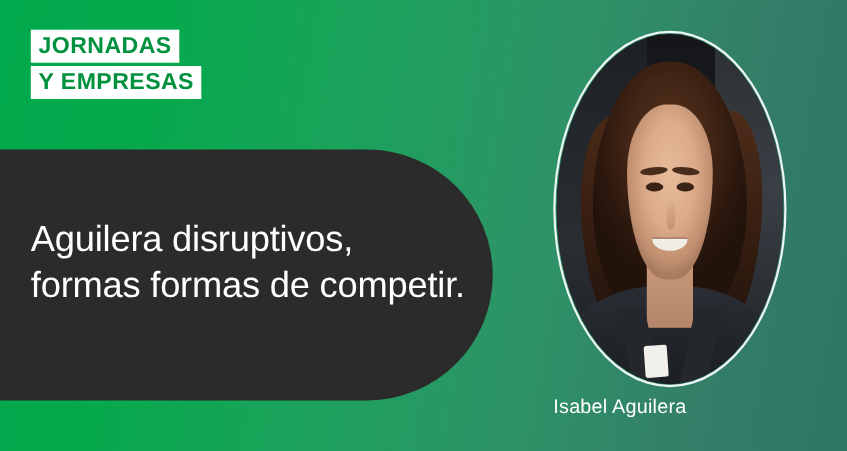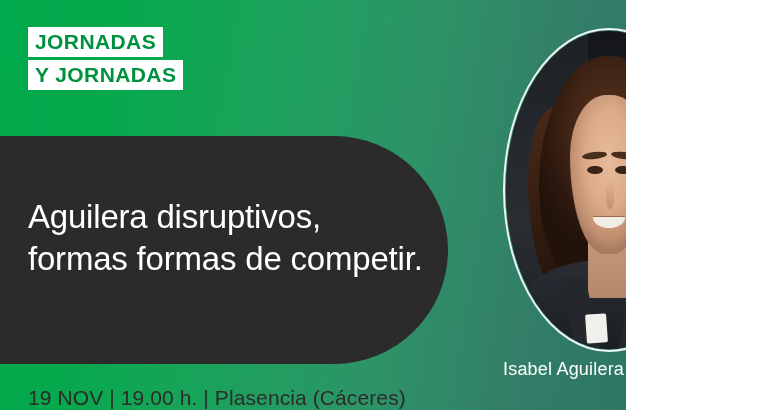--- a/index.html
+++ b/index.html
@@ -2,21 +2,21 @@
 <html><head>
 <meta charset="utf-8">
 <style>
   html, body {
     margin: 0;
     padding: 0;
     background: #ffffff;
   }
   #poster {
     position: relative;
-    width: 626px;
+    width: 770px;
     height: 410px;
     overflow: hidden;
     font-family: "Liberation Sans", sans-serif;
     background: linear-gradient(100deg,
         #00a94b 0%,
         #06a94c 18%,
         #19a35a 38%,
         #2d9467 62%,
         #337f68 82%,
         #2e7664 100%);
@@ -260,31 +260,30 @@
     white-space: nowrap;
   }
 </style>
 </head>
 <body>
 
 <div id="poster">
 
   <div class="kicker">
     <div class="kicker-line">JORNADAS</div>
-    <div class="kicker-line">Y JORNADAS</div>
+    <div class="kicker-line">Y EMPRESAS</div>
   </div>
 
   <div class="dark-panel"></div>
 
   <div class="headline">
     <span class="headline-line">Aguilera disruptivos,</span>
     <span class="headline-line">formas formas de competir.</span>
   </div>
 
-  <div class="event-meta">19 NOV | 19.00 h. | Plasencia (Cáceres)</div>
 
   <div class="portrait-wrap">
     <div class="portrait-clip">
       <div class="portrait-photo">
         <div class="bg-wall-left"></div>
         <div class="bg-wall-mid"></div>
         <div class="bg-wall-right"></div>
         <div class="hair-left"></div>
         <div class="hair-right"></div>
         <div class="hair"></div>

